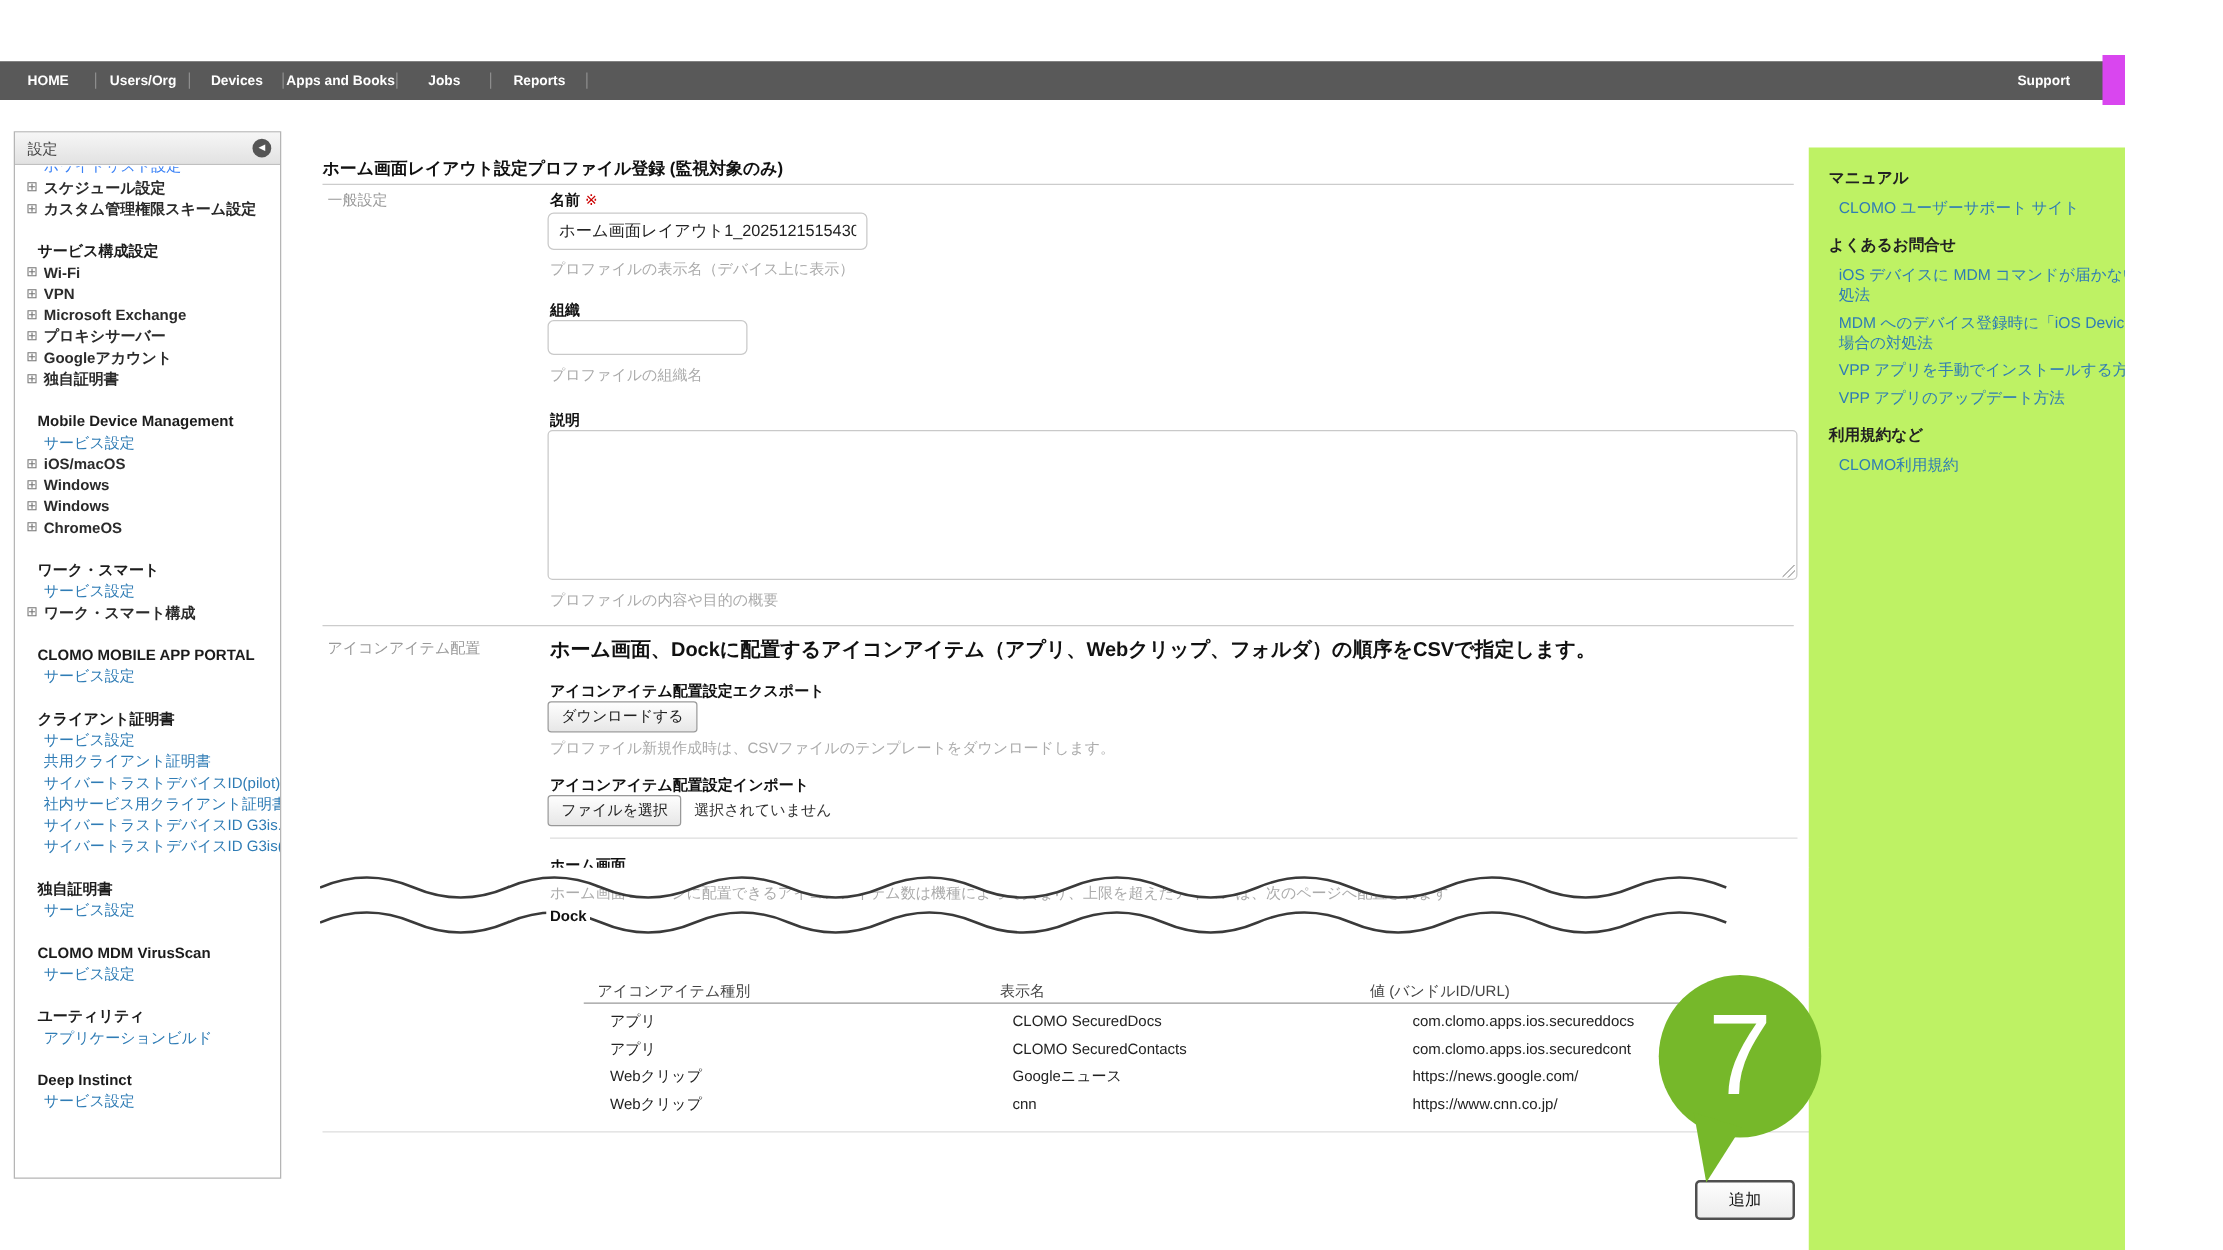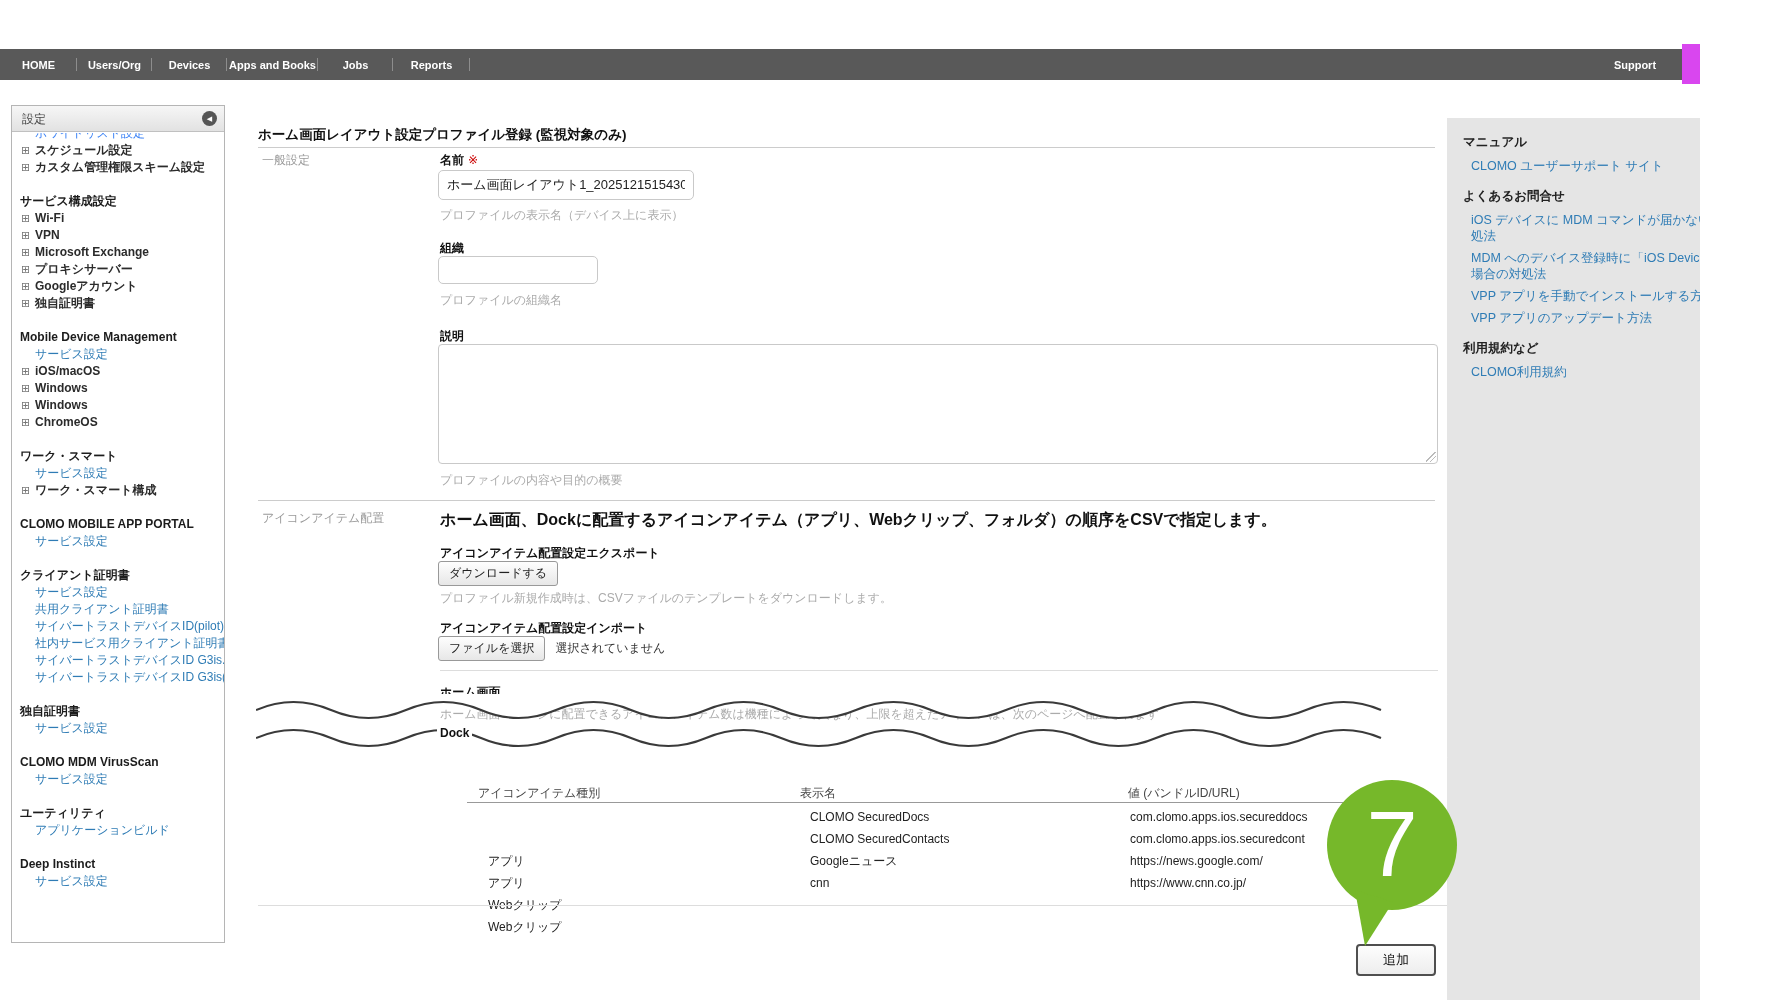--- a/index.html
+++ b/index.html
@@ -31,21 +31,21 @@
   .sb-head { position:relative; height:26px; line-height:26px; padding-left:10px;
              background:linear-gradient(#f6f6f6,#e2e2e2); border-bottom:1px solid #c0c0c0;
              font-size:12px; color:#444; }
   .sb-back { position:absolute; right:7px; top:5px; width:15px; height:15px; border-radius:50%;
              background:#555; color:#fff; font-size:7px; display:flex; align-items:center;
              justify-content:center; cursor:pointer; }
   .sb-list { list-style:none; padding-top:1px; font-size:12px; }
   .sb-item { position:relative; height:17px; line-height:17px; padding-left:23px;
              white-space:nowrap; overflow:hidden; color:#222; }
   .sb-item .expand-icon { position:absolute; left:9px; top:0; font-size:11px; color:#777; font-weight:normal; }
-  .type-header { padding-left:8px; font-weight:bold; color:#1c1c1c; }
+  .type-header { padding-left:8px; font-weight:bold; color:#1c1c1c;margin-left:10px; }
   .type-expand { font-weight:bold; color:#2b2b2b; }
   .type-link { color:#2f7cb5; }
   .type-clipped { height:9px; color:#3b82f6; }
   .type-clipped .sb-label { display:block; margin-top:-8px; }
   .type-gap { height:17px; }
 
   
   .main-title { position:absolute; left:258px; top:126px; font-size:13.5px; font-weight:bold; color:#111; }
   .hr1 { position:absolute; left:258px; top:147px; width:1177px; height:1px; background:#ccc; }
   .hr2 { position:absolute; left:258px; top:500px; width:1177px; height:1px; background:#ccc; }
@@ -78,40 +78,40 @@
 
   .home-label { position:absolute; left:440px; top:684px; font-size:12px; font-weight:bold; color:#111; z-index:1; }
   .home-help  { position:absolute; left:440px; top:706px; width:1000px; font-size:12px; color:#ababab; z-index:1; }
   .waves { position:absolute; left:256px; top:694px; z-index:2; }
   .dock-label { position:absolute; left:440px; top:726px; font-size:12px; font-weight:bold; color:#111;
                 z-index:3; background:#fff; padding:0 3px; margin-left:-3px; }
   .dock-help  { position:absolute; left:440px; top:750px; font-size:12px; color:#ababab; z-index:3; }
 
   .thead { position:absolute; left:258px; top:785px; width:1180px; height:16px; font-size:12px; color:#444; }
   .thead span { position:absolute; }
-  .th1 { left:220px; } .th2 { left:542px; } .th3 { left:870px; }
+  .th1 { left:220px; } .th2 { left:542px; } .th3 { left:838px; }
   .thead-line { position:absolute; left:467px; top:802px; width:969px; height:1px; background:#999; }
   .tbody { position:absolute; left:258px; top:806px; width:1180px; font-size:12px; }
   .t-row { position:relative; height:22px; line-height:22px; color:#222; }
   .t-row span { position:absolute; white-space:nowrap; }
-  .tc1 { left:230px;margin-top:44px; } .tc2 { left:552px; } .tc3 { left:872px; }
+  .tc1 { left:230px; } .tc2 { left:552px; } .tc3 { left:872px; }
 
   .add-btn { position:absolute; left:1356px; top:944px; width:80px; height:32px;
              border:2px solid #4f4f4f; border-radius:4px; background:linear-gradient(#fdfdfd,#ededed);
              font-size:13px; color:#111; display:flex; align-items:center; justify-content:center;
              cursor:pointer; z-index:4; }
 
   
   .badge { position:absolute; left:1327px; top:780px; width:130px; height:130px; border-radius:50%;
            background:#76b82a; color:#fff; font-size:92px; line-height:128px; text-align:center; z-index:5; }
   .badge-tail { position:absolute; left:1335px; top:884px; z-index:5; }
 
   
   .help-panel { position:absolute; left:1447px; top:118px; width:331px; height:882px;
-                background:#e5e5e5; padding:16px 16px 0 16px; }
+                background:#bef264; padding:16px 16px 0 16px; }
   .hp-header { font-size:12.5px; font-weight:bold; color:#222; margin-bottom:7px; }
   .hp-links { list-style:none; margin:0 0 14px 8px; }
   .hp-links li { font-size:12.5px; color:#2f7cb5; line-height:16px; margin-bottom:6px; cursor:pointer; }
 </style>
 </head>
 <body>
 
 <div id="page">
 
   <div class="topnav">

